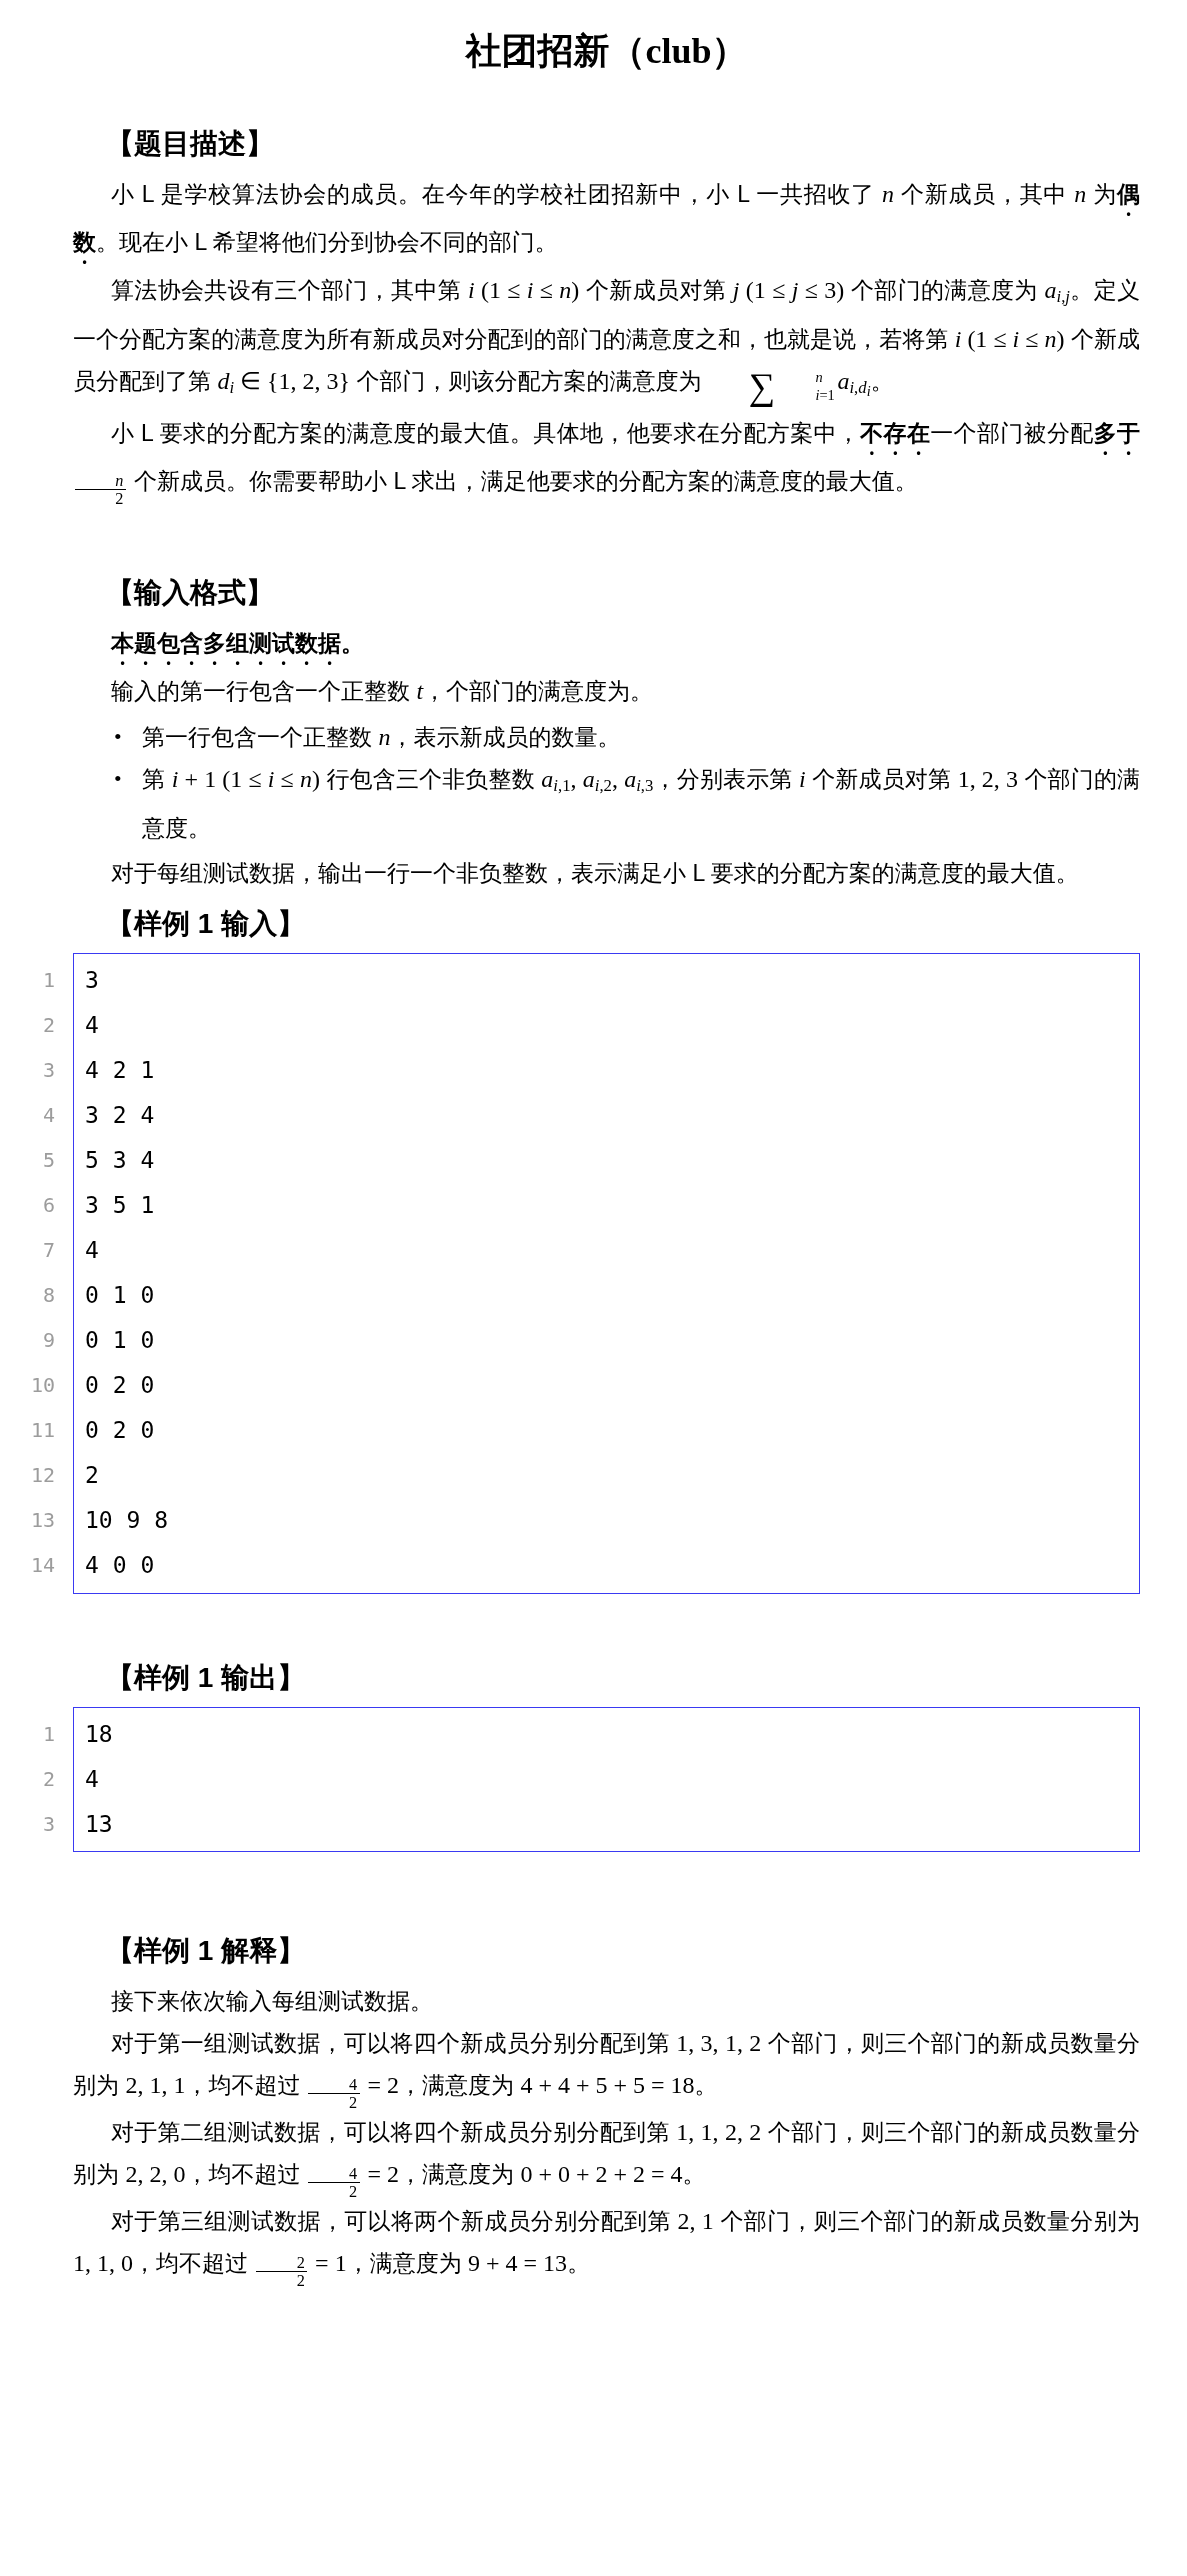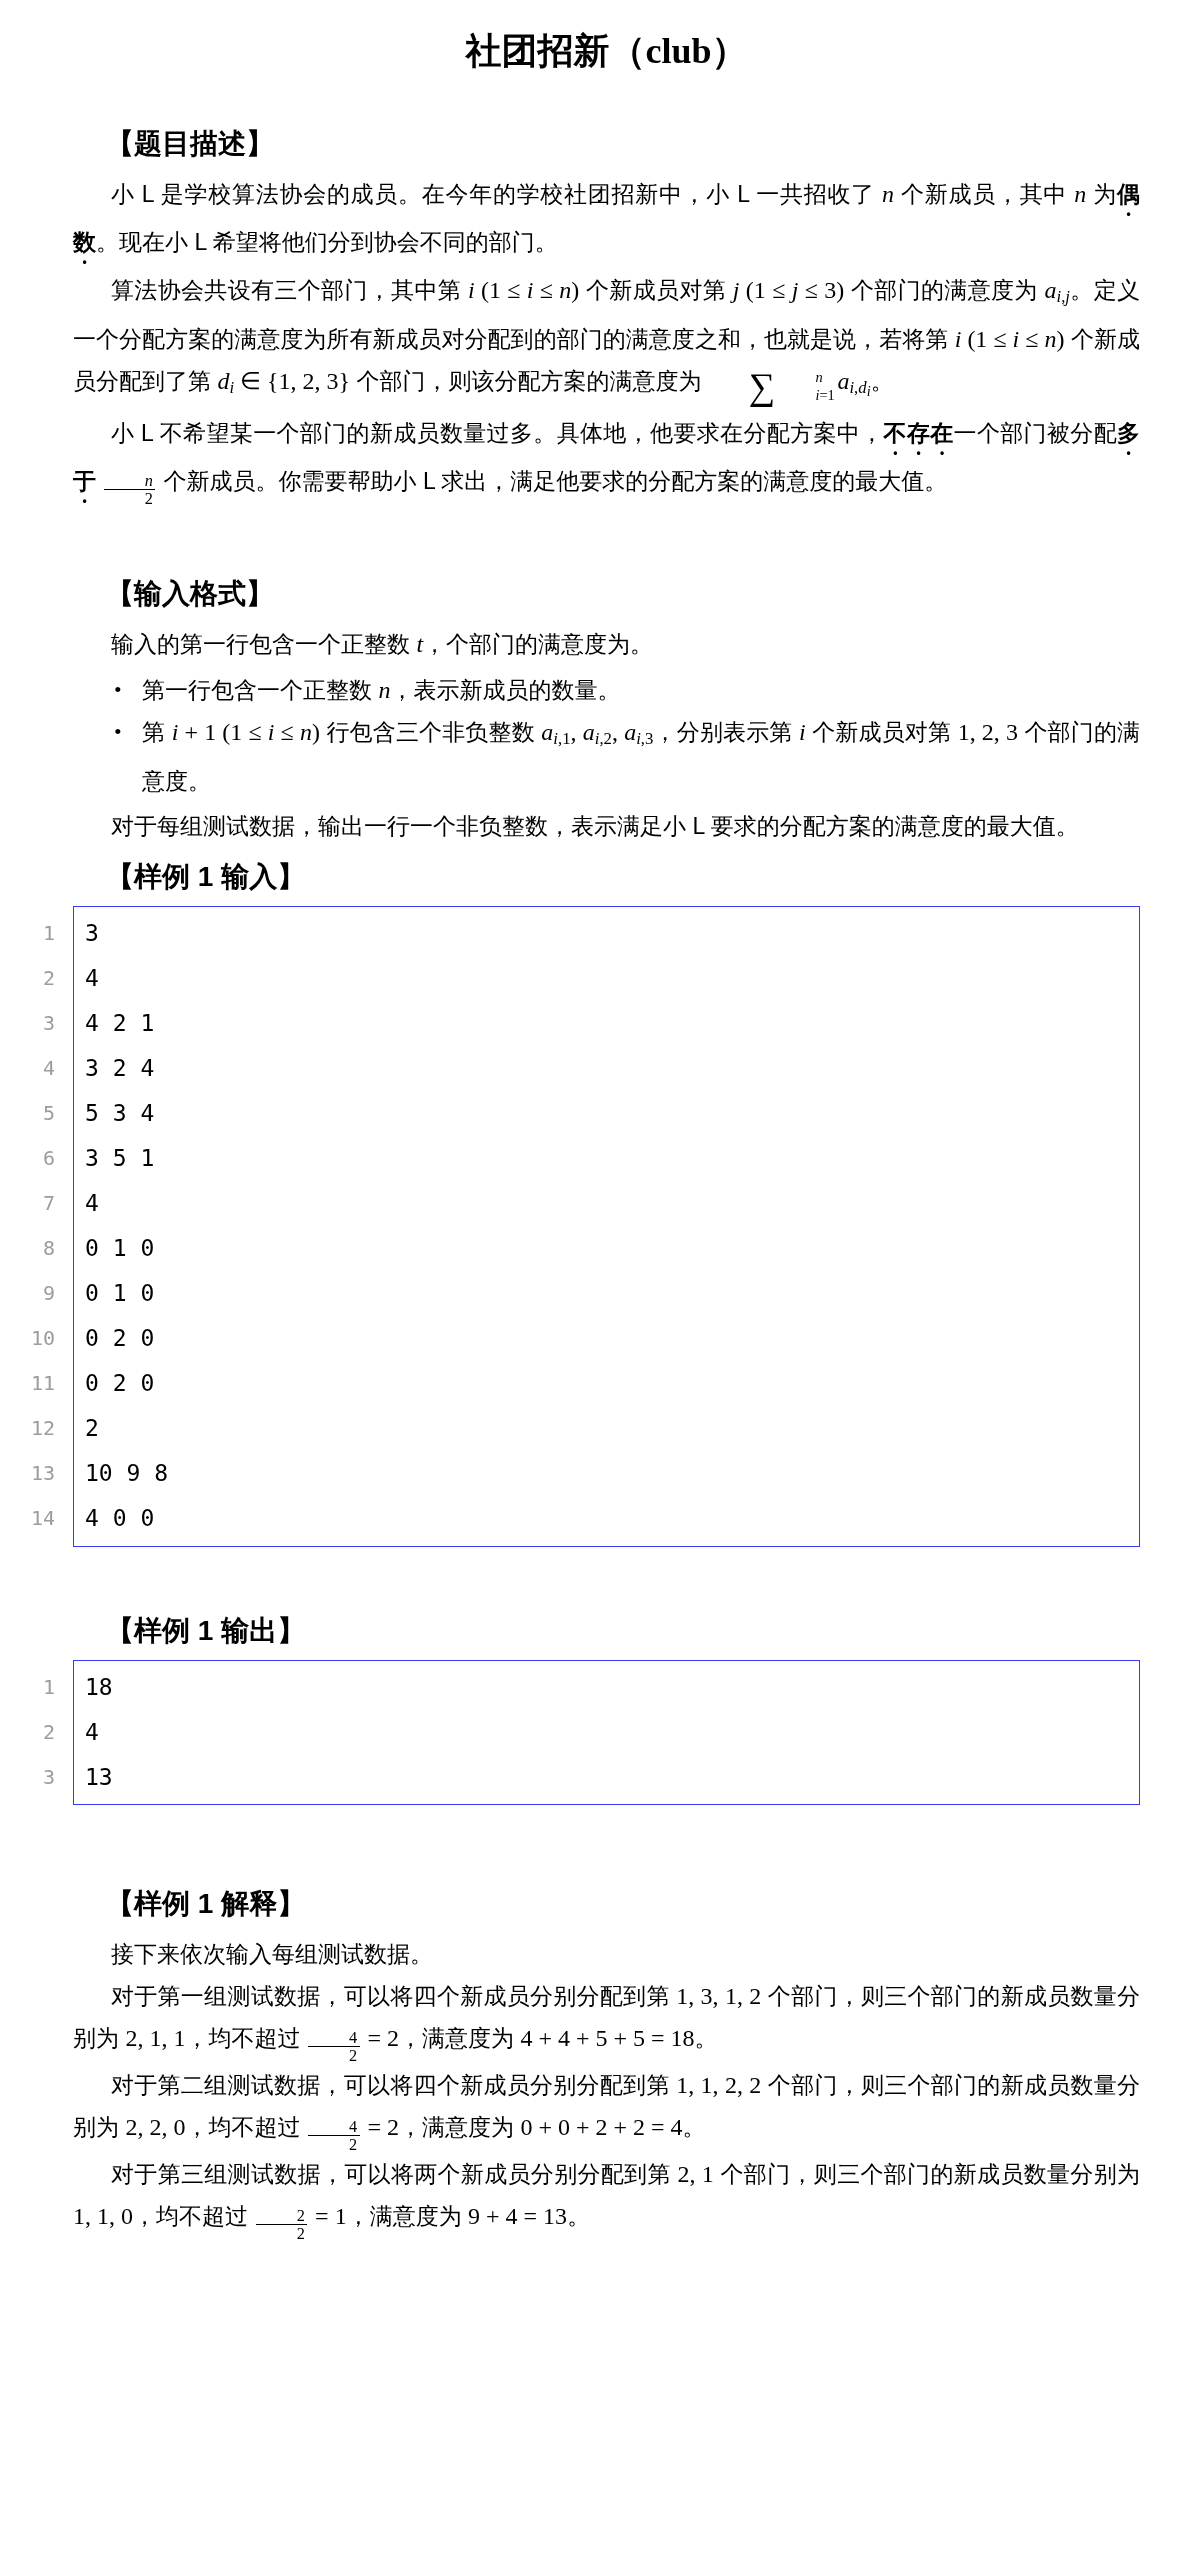--- a/index.html
+++ b/index.html
@@ -62,24 +62,25 @@
       <section class="s1">
         <h2 class="sec">【题目描述】</h2>
         <p class="para"><span class="tr">小 L 是学校算法协会的成员。在今年的学校社团招新中，小 L 一共招收了 </span><span class="m"><span class="mi">n</span></span><span class="tr"> 个新成员，其中 </span><span class="m"><span class="mi">n</span></span><span class="tr"> 为</span><span class="em">偶数</span><span class="tr">。现在小 L 希望将他们分到协会不同的部门。</span></p>
         <p class="para"><span class="tr">算法协会共设有三个部门，其中第 </span><span class="m"><span class="mi">i</span><span class="mr"> (1 ≤ </span><span class="mi">i</span><span class="mr"> ≤ </span><span class="mi">n</span><span class="mr">)</span></span><span class="tr"> 个新成员对第 </span><span class="m"><span class="mi">j</span><span class="mr"> (1 ≤ </span><span class="mi">j</span><span class="mr"> ≤ 3)</span></span><span class="tr"> 个部门的满意度为 </span><span class="m"><span class="mi">a</span><span class="ms"><span class="mi">i</span><span class="mr">,</span><span class="mi">j</span></span></span><span class="tr">。定义一个分配方案的满意度为所有新成员对分配到的部门的满意度之和，也就是说，若将第 </span><span class="m"><span class="mi">i</span><span class="mr"> (1 ≤ </span><span class="mi">i</span><span class="mr"> ≤ </span><span class="mi">n</span><span class="mr">)</span></span><span class="tr"> 个新成员分配到了第 </span><span class="m"><span class="mi">d</span><span class="ms"><span class="mi">i</span></span><span class="mr"> ∈ {1, 2, 3}</span></span><span class="tr"> 个部门，则该分配方案的满意度为 </span><span class="m"><span class="sum">
               <span class="sigma">∑</span>
               <span class="lims">
                 <span class="lim"><span class="mi">n</span></span>
                 <span class="lim"><span class="mi">i</span><span class="mr">=1</span></span>
               </span>
             </span><span class="mi">a</span><span class="ms"><span class="mi">i</span><span class="mr">,</span><span class="mi">d</span><span class="ms"><span class="mi">i</span></span></span></span><span class="tr">。</span></p>
-        <p class="para"><span class="tr">小 L 不希望某一个部门的新成员数量过多。具体地，他要求在分配方案中，</span><span class="em">不存在</span><span class="tr">一个部门被分配</span><span class="em">多于</span><span class="tr"> </span><span class="m"><span class="frac"><span class="fn mi">n</span><span class="fd">2</span></span></span><span class="tr"> 个新成员。你需要帮助小 L 求出，满足他要求的分配方案的满意度的最大值。</span></p>
+        <p class="para"><span class="tr">小 L 要求的分配方案的满意度的最大值。具体地，他要求在分配方案中，</span><span class="em">不存在</span><span class="tr">一个部门被分配</span><span class="em">多于</span><span class="tr"> </span><span class="m"><span class="frac"><span class="fn mi">n</span><span class="fd">2</span></span></span><span class="tr"> 个新成员。你需要帮助小 L 求出，满足他要求的分配方案的满意度的最大值。</span></p>
       </section>
       <section class="s2">
         <h2 class="sec">【输入格式】</h2>
+        <p class="para"><span class="em">本题包含多组测试数据。</span></p>
         <p class="para"><span class="tr">输入的第一行包含一个正整数 </span><span class="m"><span class="mi">t</span></span><span class="tr">，个部门的满意度为。</span></p>
         <ul class="blist">
           <li class="bitem"><span class="bullet">•</span><span class="tr">第一行包含一个正整数 </span><span class="m"><span class="mi">n</span></span><span class="tr">，表示新成员的数量。</span></li>
           <li class="bitem"><span class="bullet">•</span><span class="tr">第 </span><span class="m"><span class="mi">i</span><span class="mr"> + 1 (1 ≤ </span><span class="mi">i</span><span class="mr"> ≤ </span><span class="mi">n</span><span class="mr">)</span></span><span class="tr"> 行包含三个非负整数 </span><span class="m"><span class="mi">a</span><span class="ms"><span class="mi">i</span><span class="mr">,1</span></span><span class="mr">, </span><span class="mi">a</span><span class="ms"><span class="mi">i</span><span class="mr">,2</span></span><span class="mr">, </span><span class="mi">a</span><span class="ms"><span class="mi">i</span><span class="mr">,3</span></span></span><span class="tr">，分别表示第 </span><span class="m"><span class="mi">i</span></span><span class="tr"> 个新成员对第 </span><span class="m"><span class="mr">1, 2, 3</span></span><span class="tr"> 个部门的满意度。</span></li>
         </ul>
       </section>
       <section class="s3">
         <p class="para"><span class="tr">对于每组测试数据，输出一行一个非负整数，表示满足小 L 要求的分配方案的满意度的最大值。</span></p>
       </section>
       <section class="s4">

